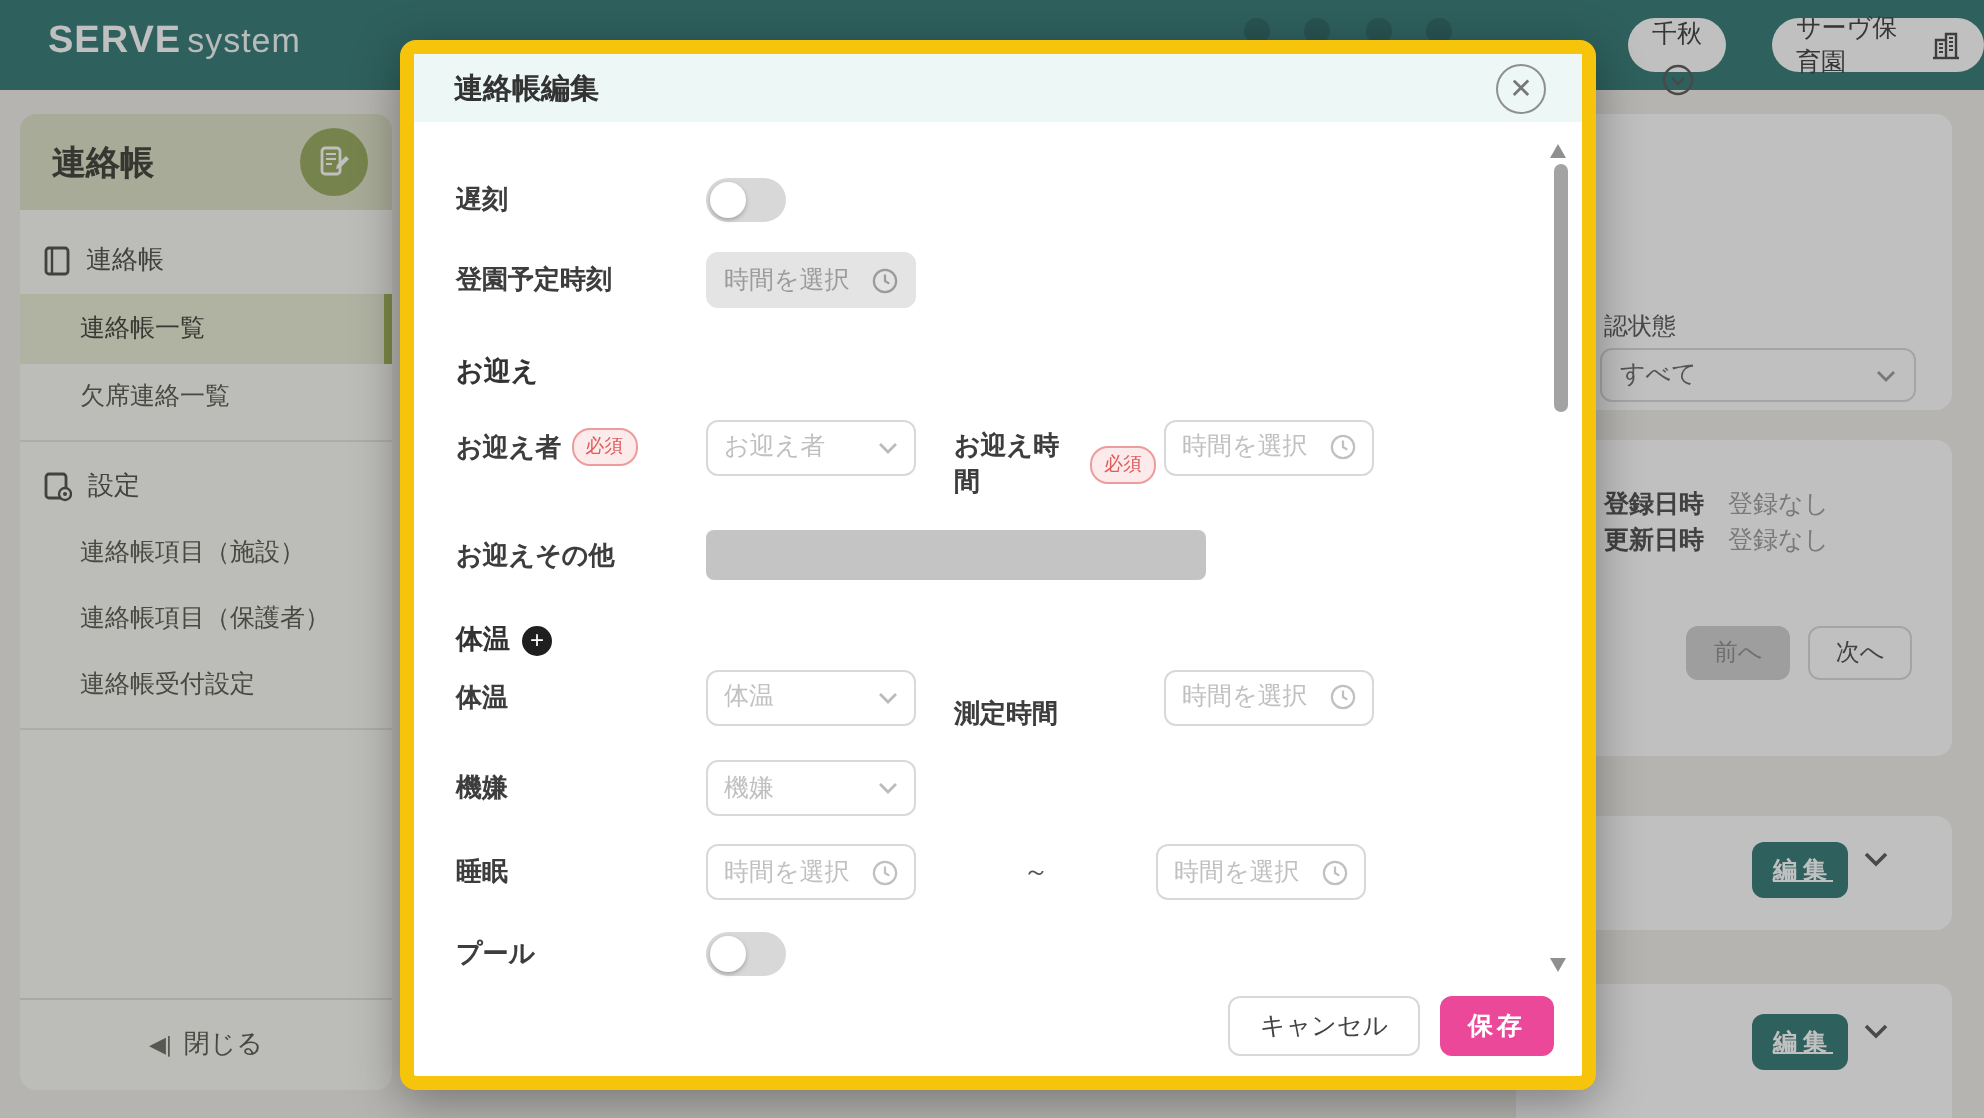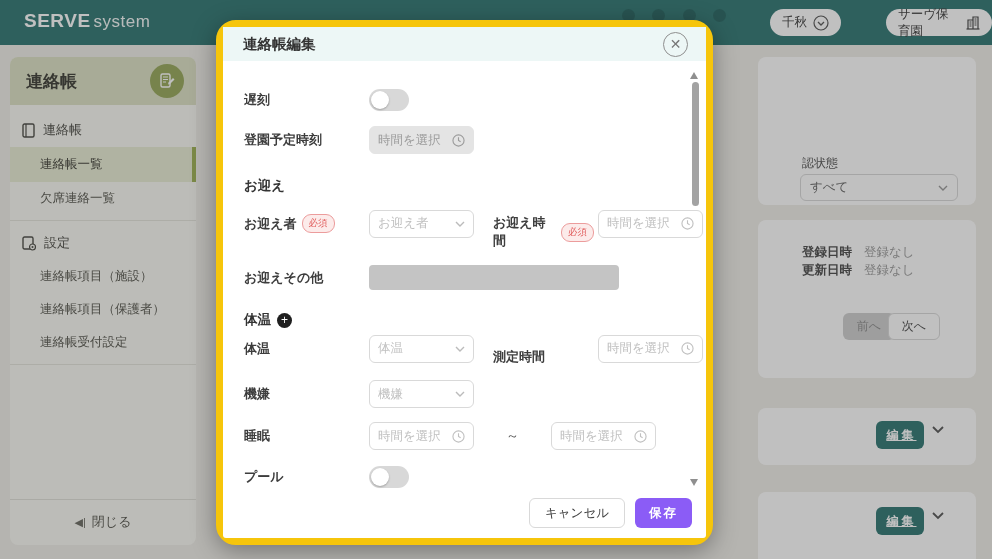--- a/index.html
+++ b/index.html
@@ -7,21 +7,21 @@
   body { font-family:"Liberation Sans","DejaVu Sans",sans-serif; }
   .app { position:relative; width:992px; height:559px; background:#efeee8; overflow:hidden; }
 
   
   .header { position:absolute; left:0; top:0; width:992px; height:45px; background:#2e7672; z-index:1; }
   .logo { position:absolute; left:24px; top:10px; color:#fff; font-size:19px; letter-spacing:.5px; }
   .logo b { font-weight:800; }
   .logo span { font-weight:400; opacity:.95; margin-left:3px; font-size:17px; }
   .hdr-frag { position:absolute; top:9px; width:13px; height:13px; border-radius:50%; background:#24605c; opacity:.8; }
   .pill { position:absolute; top:9px; height:27px; background:#ffffff; border-radius:14px; display:flex; align-items:center; gap:6px; padding:0 12px; font-size:12.5px; color:#3a3a3a; cursor:pointer; }
-  .pill-user { left:770px; }
+  .pill-user { left:814px;flex-direction:column; }
   .pill-org { left:886px; }
 
   
   .sidebar { position:absolute; left:10px; top:57px; width:186px; height:488px; background:#fafaf4; border-radius:8px; z-index:1; overflow:hidden; }
   .sb-title { height:48px; background:#dde1c5; display:flex; align-items:center; justify-content:space-between; padding:0 12px 0 16px; }
   .sb-title-text { font-size:17px; font-weight:700; color:#3c3c34; }
   .sb-badge { width:34px; height:34px; border-radius:50%; background:#97a85a; display:flex; align-items:center; justify-content:center; }
   .sb-menu { padding-top:8px; }
   .sb-group { display:flex; align-items:center; gap:8px; padding:8px 12px; font-size:13px; color:#4a4a44; }
   .sb-item { padding:8px 8px 8px 30px; font-size:12.5px; color:#55554d; cursor:pointer; }
@@ -33,50 +33,50 @@
   
   .card { position:absolute; background:#ffffff; border-radius:8px; z-index:1; }
   .card1 { left:758px; top:57px; width:218px; height:148px; }
   .card1 .flabel { position:absolute; left:44px; top:98px; font-size:12px; color:#555; }
   .card1 .fselect { position:absolute; left:42px; top:117px; width:158px; height:27px; border:1px solid #d9d9d9; border-radius:6px; display:flex; align-items:center; justify-content:space-between; padding:0 9px; font-size:12.5px; color:#666; background:#fff; }
   .card2 { left:758px; top:220px; width:218px; height:158px; }
   .meta-row { position:absolute; left:44px; display:flex; gap:12px; font-size:12.5px; }
   .meta-row .ml { font-weight:700; color:#4a4a4a; }
   .meta-row .mv { color:#9a9a9a; }
   .btn-prev { position:absolute; left:85px; top:93px; width:52px; height:27px; border-radius:6px; background:#cfcfcf; color:#8b8b8b; font-size:12px; border:none;text-align:center; }
-  .btn-next { position:absolute; left:130px; top:93px; width:52px; height:27px; border-radius:6px; background:#fff; color:#4a4a4a; font-size:12px; border:1px solid #d9d9d9; }
+  .btn-next { position:absolute; left:146px; top:93px; width:52px; height:27px; border-radius:6px; background:#fff; color:#4a4a4a; font-size:12px; border:1px solid #d9d9d9; }
   .card3 { left:758px; top:408px; width:218px; height:57px; }
   .card4 { left:758px; top:492px; width:218px; height:80px; }
   .btn-edit { position:absolute; left:118px; top:13px; width:48px; height:28px; border-radius:6px; background:#2e7672; color:#fff; font-size:12px; font-weight:700; letter-spacing:3px; border:none; padding-left:3px;text-decoration:underline; }
   .edit-chev { position:absolute; left:174px; top:18px; }
 
   
   .overlay { position:absolute; inset:0; background:rgba(45,45,45,.30); z-index:5; }
 
   
-  .modal { position:absolute; left:216px; top:20px; width:497px; height:525px; background:#fff; border:7px solid #f6c50b; border-radius:20px; z-index:10; box-shadow:0 6px 24px rgba(0,0,0,.35); }
+  .modal { position:absolute; left:200px; top:20px; width:598px; height:525px; background:#fff; border:7px solid #f6c50b; border-radius:8px; z-index:10; box-shadow:0 6px 24px rgba(0,0,0,.35); }
   .m-header { height:34px; background:#edf7f6; display:flex; align-items:center; justify-content:space-between; padding:0 18px 0 20px; }
   .m-title { font-size:14.5px; font-weight:700; color:#333; }
   .m-close { width:25px; height:25px; border-radius:50%; border:1.4px solid #8f8f8f; background:transparent; color:#777; font-size:14px; line-height:21px; text-align:center; cursor:pointer; padding:0; }
   .m-body { position:relative; height:431px; overflow:hidden; padding:14px 50px 0 21px; }
   .mrow { display:flex; align-items:center; }
   .mlabel { width:125px; font-size:13px; font-weight:600; color:#3d3d3d; display:flex; align-items:center; flex-shrink:0; }
   .msection { font-size:13.5px; font-weight:700; color:#333; display:flex; align-items:center; height:18px; }
   .plus { display:inline-flex; width:15px; height:15px; border-radius:50%; background:#1f1f1f; color:#fff; font-size:12px; line-height:13px; align-items:center; justify-content:center; margin-left:6px; font-weight:400; }
   .field { width:105px; height:28px; border:1px solid #d9d9d9; border-radius:6px; background:#fff; display:flex; align-items:center; justify-content:space-between; padding:0 8px; font-size:12.5px; color:#c0c0c0; flex-shrink:0; }
   .field.disabled { background:#e4e4e4; border-color:#e4e4e4; color:#9b9b9b; }
   .lbl2 { font-size:13px; font-weight:600; color:#3d3d3d; display:flex; align-items:center; margin-left:19px; width:101px; flex-shrink:0;margin-top:17px; }
   .badge { margin-left:5px; font-size:9.5px; color:#e05c5c; background:#fcebea; border:1px solid #ec9c9c; border-radius:9px; padding:2px 6px; font-weight:400; white-space:nowrap; }
   .toggle { width:40px; height:22px; border-radius:11px; background:#d8d8d8; position:relative; cursor:pointer; flex-shrink:0; }
   .toggle .knob { position:absolute; left:2px; top:2px; width:18px; height:18px; border-radius:50%; background:#fff; box-shadow:0 1px 2px rgba(0,0,0,.25); }
   .graybar { width:250px; height:25px; background:#c4c4c4; border-radius:4px; }
   .tilde { width:120px; text-align:center; font-size:13px; color:#555; }
   .m-footer { position:absolute; left:0; bottom:0; width:100%; height:46px; background:#fff; display:flex; align-items:center; justify-content:flex-end; gap:10px; padding:0 14px 4px 0; border-radius:0 0 3px 3px; }
   .btn-cancel { height:30px; padding:0 15px; border:1px solid #d9d9d9; border-radius:6px; background:#fff; font-size:12.5px; color:#444; cursor:pointer; }
-  .btn-save { height:30px; padding:0 14px; border:none; border-radius:6px; background:#8b5cf6; font-size:12.5px; font-weight:700; letter-spacing:2px; color:#fff; cursor:pointer; }
+  .btn-save { height:30px; padding:0 14px; border:none; border-radius:6px; background:#ec4899; font-size:12.5px; font-weight:700; letter-spacing:2px; color:#fff; cursor:pointer; }
   
   .msb-up { position:absolute; right:8px; top:45px; width:0; height:0; border-left:4.5px solid transparent; border-right:4.5px solid transparent; border-bottom:7px solid #8f8f8f; }
   .msb-thumb { position:absolute; right:7px; top:55px; width:7px; height:124px; border-radius:4px; background:#a3a3a3; }
   .msb-down { position:absolute; right:8px; top:452px; width:0; height:0; border-left:4.5px solid transparent; border-right:4.5px solid transparent; border-top:7px solid #8f8f8f; }
 
   svg { display:block; }
 </style>
 </head>
 <body>
 

